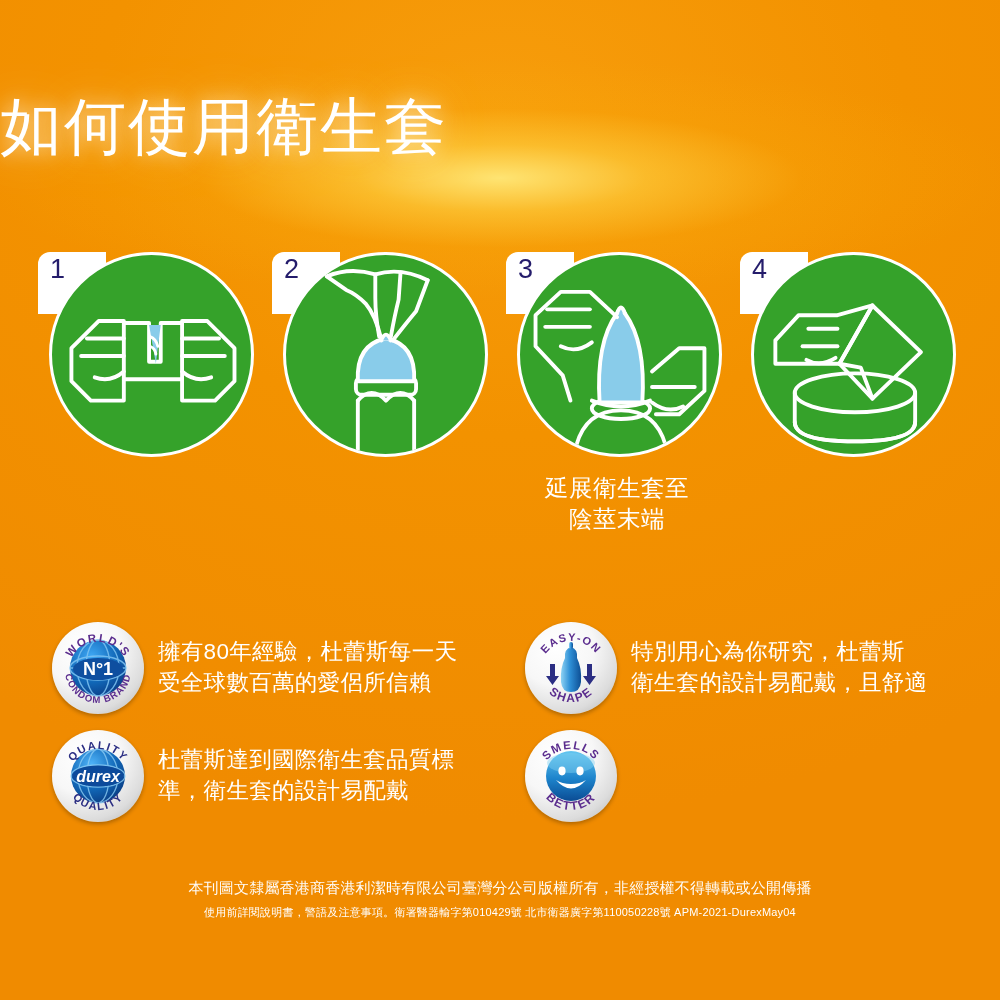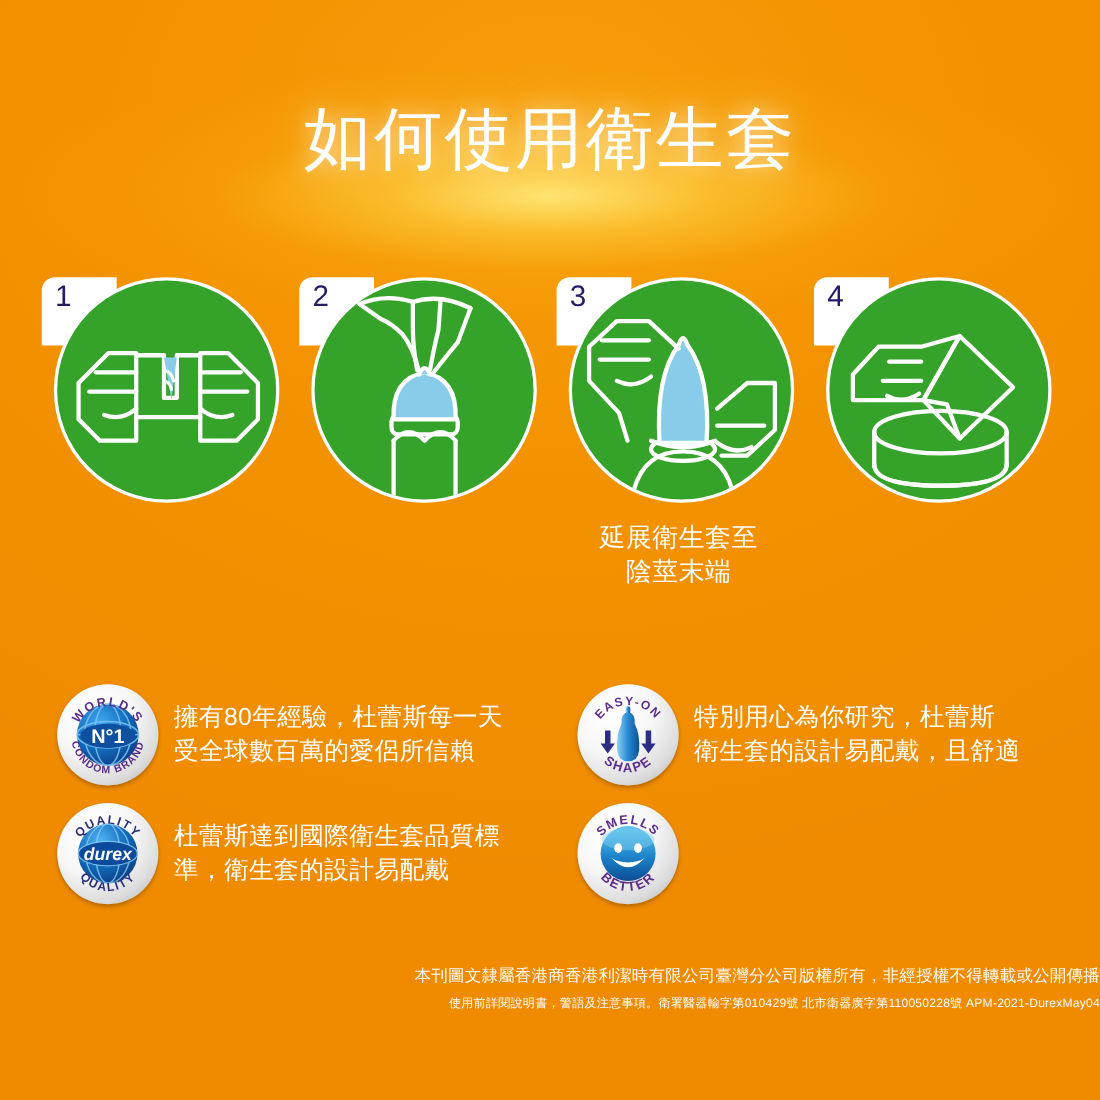--- a/index.html
+++ b/index.html
@@ -32,21 +32,20 @@
         #F79D0C 0%, #F39200 45%, #F08B00 100%);
     overflow: hidden;
   }
 
   
   #title-block {
     position: absolute;
     top: 96px;
     left: 0;
     width: 1000px;
-    text-align: center;
   }
   #poster-title {
     font-size: 62px;
     line-height: 1.0;
     font-weight: 400;
     color: #FFFFFF;
     letter-spacing: 2px;
     text-shadow: 0 0 18px rgba(255,255,255,0.55),
                  0 0 42px rgba(255,238,160,0.65);
   }
@@ -149,21 +148,21 @@
     letter-spacing: 0.3px;
     white-space: pre-line;
   }
 
   
   #legal {
     position: absolute;
     left: 0;
     top: 876px;
     width: 1000px;
-    text-align: right;
+    text-align: center;
     color: #FFFFFF;
   }
   #legal-line1 {
     font-size: 15px;
     line-height: 1.55;
     letter-spacing: 0.2px;
     opacity: 0.97;
   }
   #legal-line2 {
     font-size: 11px;

